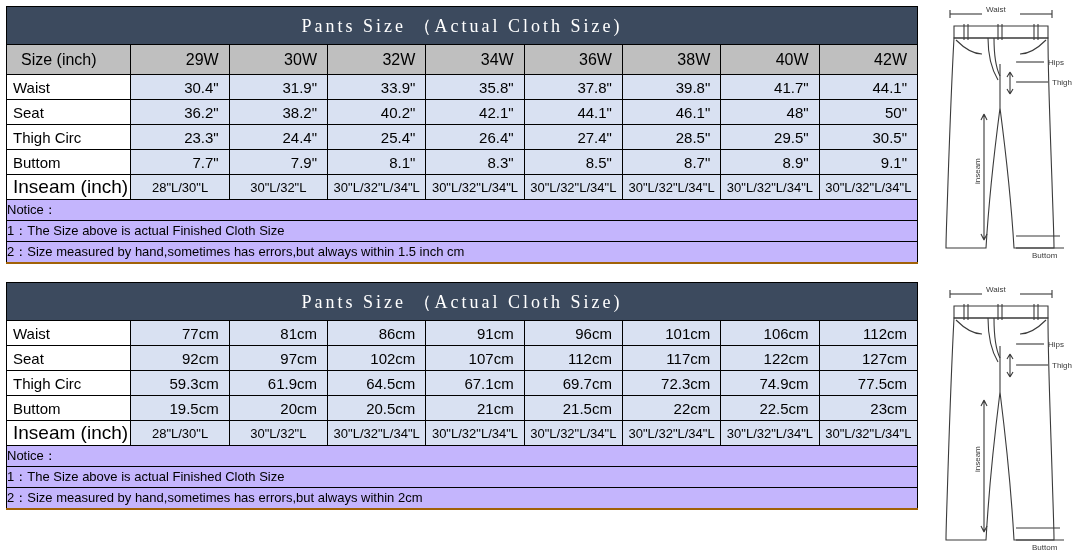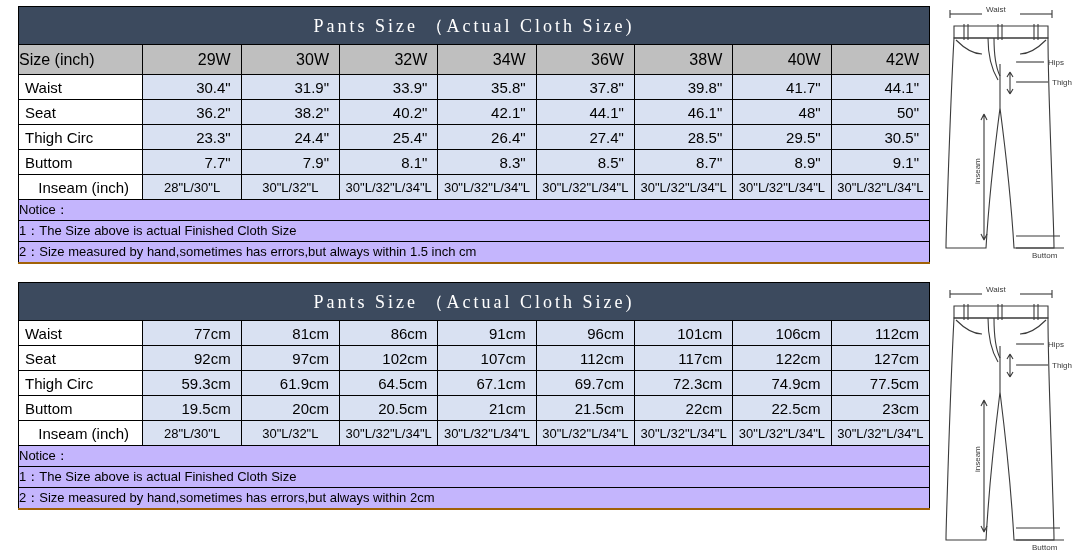--- a/index.html
+++ b/index.html
@@ -21,21 +21,20 @@
     left: 6px;
     width: 912px;
   }
   #block-inch { top: 6px; }
   #block-cm   { top: 282px; }
 
   table.size-table {
     border-collapse: collapse;
     width: 912px;
     table-layout: fixed;
-    margin-left: 12px;
   }
   table.size-table td, table.size-table th {
     border: 1px solid #000000;
     padding: 0;
     font-weight: normal;
   }
 
   .title-cell {
     background: #3c4a5e;
     color: #ffffff;
@@ -50,21 +49,21 @@
   .hdr-row td {
     background: #bfbfbf;
     height: 30px;
     font-size: 16px;
     font-weight: bold;
     vertical-align: middle;
     color: #000;
   }
   .hdr-row td.first {
     text-align: left;
-    padding-left: 0;
+    padding-left: 14px;
   }
   .hdr-row td.col {
     text-align: right;
     padding-right: 10px;
   }
 
   .data-row td {
     height: 25px;
     font-size: 15px;
     vertical-align: middle;
@@ -83,24 +82,24 @@
 
   .inseam-row td {
     height: 25px;
     font-size: 13px;
     font-weight: bold;
     vertical-align: middle;
     color: #000;
   }
   .inseam-row td.first {
     background: #ffffff;
-    text-align: center;
+    text-align: left;
     padding-left: 6px;
     font-weight: normal;
-    font-size: 15px;
+    font-size: 19px;
   }
   .inseam-row td.val {
     background: #d9e1f2;
     text-align: center;
   }
 
   .notice-row td {
     background: #c4b5fd;
     text-align: left;
     padding-left: 5px;

